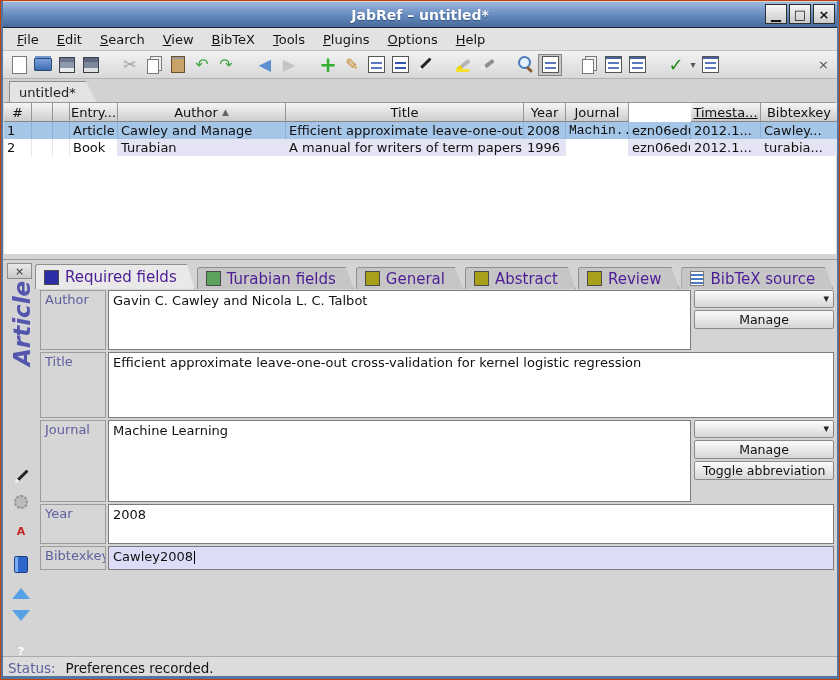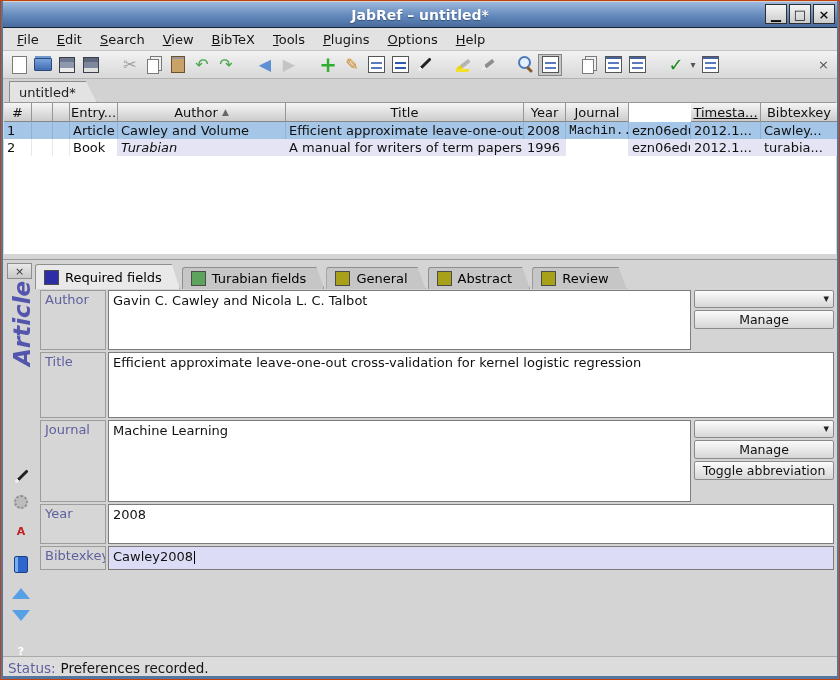--- a/index.html
+++ b/index.html
@@ -90,21 +90,21 @@
   .trow.sel .td{background:#a6c6e8;border-right-color:#8fb2d8}
   .td.lav{background:#e4e4f4}
   
   .splitter{position:absolute;left:1px;right:1px;top:253px;height:5px;background:#d4d4d4}
   
   .editor{position:absolute;left:1px;right:1px;top:258px;height:399px;background:#d4d4d4;border-top:1px solid #9a9a9a}
   .eclose{position:absolute;left:5px;top:3px;width:25px;height:16px;background:linear-gradient(#e9e9e9,#c9c9c9);
     border:1px solid #8d8d8d;display:flex;align-items:center;justify-content:center;font-size:11px;color:#333;box-sizing:border-box}
   .etabs{position:absolute;left:33px;top:3px;height:26px;display:flex;align-items:flex-end;gap:2px}
   .etab{height:22px;display:flex;align-items:center;gap:6px;padding:0 17px 0 8px;background:#c6c6c6;
-    border:1px solid #8f8f8f;border-bottom:none;border-radius:3px 3px 0 0;font-size:13px;color:#000000;box-sizing:border-box;
+    border:1px solid #8f8f8f;border-bottom:none;border-radius:3px 3px 0 0;font-size:15px;color:#4c1d95;box-sizing:border-box;
     clip-path:polygon(0 0,calc(100% - 8px) 0,100% 100%,0 100%)}
   .etab.sel{background:#e9e9e9;height:25px}
   .sq{width:13px;height:13px;border:1px solid #4c4c4c;flex:none}
   .srcic{width:12px;height:13px;background:#fff;border:1px solid #7a7a7a;flex:none;
     background-image:repeating-linear-gradient(180deg,#fff 0 2px,#4a7ac0 2px 4px)}
   .strip{position:absolute;left:0;top:28px;width:38px;bottom:0}
   .vlabel{position:absolute;left:7px;top:78px;transform:rotate(-90deg);transform-origin:0 0;
     font-size:23px;font-weight:bold;font-style:italic;color:#5456ae;white-space:nowrap}
   .sicon{position:absolute;left:9px;width:20px;height:20px;display:flex;align-items:center;justify-content:center}
   
@@ -117,21 +117,21 @@
   .fval.focus{background:#dcdcf6}
   .caret{display:inline-block;width:1px;height:13px;background:#000;margin-left:1px;vertical-align:text-bottom}
   .fctl{width:140px;flex:none;margin-left:3px;display:flex;flex-direction:column;gap:2px}
   .combo{height:18px;background:linear-gradient(#fdfdfd,#d6d6d6);border:1px solid #8a8a8a;border-radius:2px;
     position:relative;box-sizing:border-box}
   .carr{position:absolute;right:4px;top:1px;font-size:11px;color:#222}
   .ebtn{height:19px;background:linear-gradient(#fbfbfb,#d6d6d6);border:1px solid #8a8a8a;border-radius:2px;
     font-size:12.5px;font-family:inherit;color:#111;padding:0;box-sizing:border-box}
   
   .statusbar{position:absolute;left:1px;right:1px;bottom:1px;height:21px;background:#dcdcdc;
-    border-top:1px solid #aaaaaa;display:flex;align-items:center;padding-left:6px;font-size:13.5px;gap:5px}
+    border-top:1px solid #aaaaaa;display:flex;align-items:center;padding-left:6px;font-size:13.5px;gap:10px}
   .st-label{color:#5f5f9f}
   .st-msg{color:#151515}
 </style>
 </head>
 <body>
 
 <div class="win">
   <div class="titlebar">
     <span class="title">JabRef – untitled*</span>
     <span class="wbtns">
@@ -223,34 +223,34 @@
         <div class="th" style="width: 77px;">
           <span class="thl">Bibtexkey</span>
         </div>
       </div>
     <div class="tbody">
         <div class="trow sel">
           <div class="td" style="width: 28px;">1</div>
           <div class="td" style="width: 21px;"></div>
           <div class="td" style="width: 17px;"></div>
           <div class="td" style="width: 48px;">Article</div>
-          <div class="td" style="width: 168px;">Cawley and Volume</div>
+          <div class="td" style="width: 168px;">Cawley and Manage</div>
           <div class="td" style="width: 238px;">Efficient approximate leave-one-out...</div>
           <div class="td" style="width: 42px;">2008</div>
           <div class="td" style="width: 63px; font-family: Liberation Mono, monospace;">Machin...</div>
           <div class="td" style="width: 62px;">ezn06edu</div>
           <div class="td" style="width: 70px;">2012.1...</div>
           <div class="td" style="width: 77px;">Cawley...</div>
         </div>
         <div class="trow">
           <div class="td" style="width: 28px;">2</div>
           <div class="td" style="width: 21px;"></div>
           <div class="td" style="width: 17px;"></div>
           <div class="td" style="width: 48px;">Book</div>
-          <div class="td lav" style="width: 168px; font-style: italic;">Turabian</div>
+          <div class="td lav" style="width: 168px;">Turabian</div>
           <div class="td lav" style="width: 238px;">A manual for writers of term papers...</div>
           <div class="td lav" style="width: 42px;">1996</div>
           <div class="td" style="width: 63px;"></div>
           <div class="td lav" style="width: 62px;">ezn06edu</div>
           <div class="td lav" style="width: 70px;">2012.1...</div>
           <div class="td lav" style="width: 77px;">turabia...</div>
         </div>
       </div>
   </div>
 
@@ -271,20 +271,24 @@
           <span class="sq" style="background: rgb(168, 160, 24);"></span>
           <span class="etabl">General</span>
         </span>
         <span class="etab">
           <span class="sq" style="background: rgb(168, 160, 24);"></span>
           <span class="etabl">Abstract</span>
         </span>
         <span class="etab">
           <span class="sq" style="background: rgb(168, 160, 24);"></span>
           <span class="etabl">Review</span>
+        </span>
+        <span class="etab">
+          <span class="srcic"></span>
+          <span class="etabl">BibTeX source</span>
         </span>
       </div>
     <div class="strip">
       <span class="vlabel">Article</span>
     <span class="sicon k-wand" style="top: 178px;"></span>
         <span class="sicon k-gear" style="top: 204px;"></span>
         <span class="sicon k-pdf" style="top: 233px;">A</span>
         <span class="sicon k-book" style="top: 266px;"></span>
         <span class="sicon k-tri-up" style="top: 295px;"></span>
         <span class="sicon k-tri-down" style="top: 317px;"></span>

